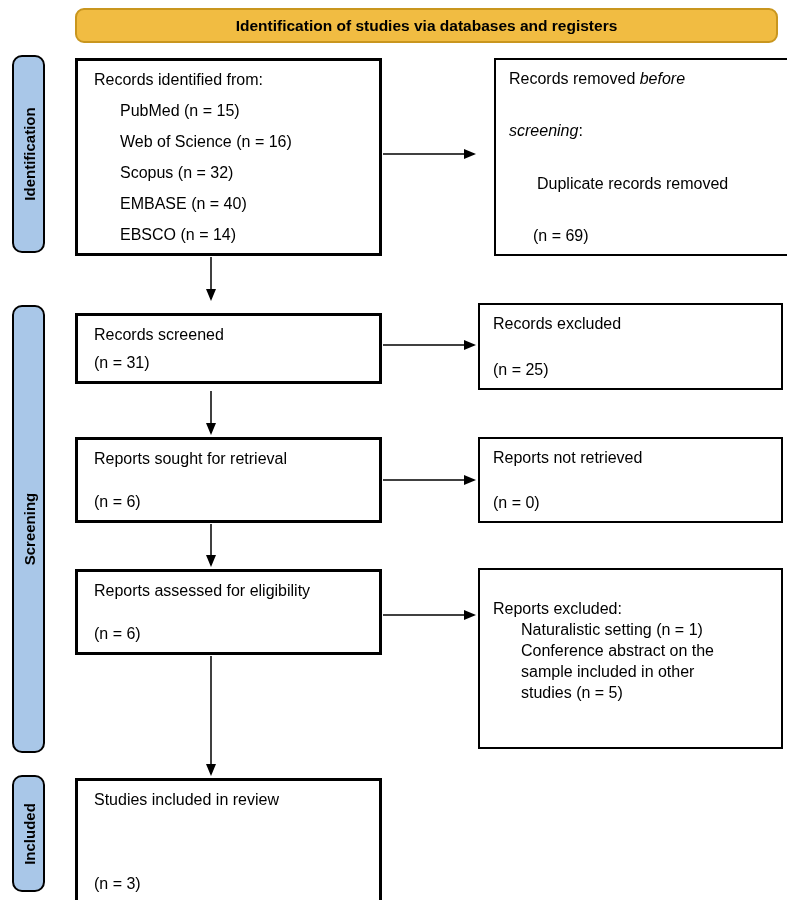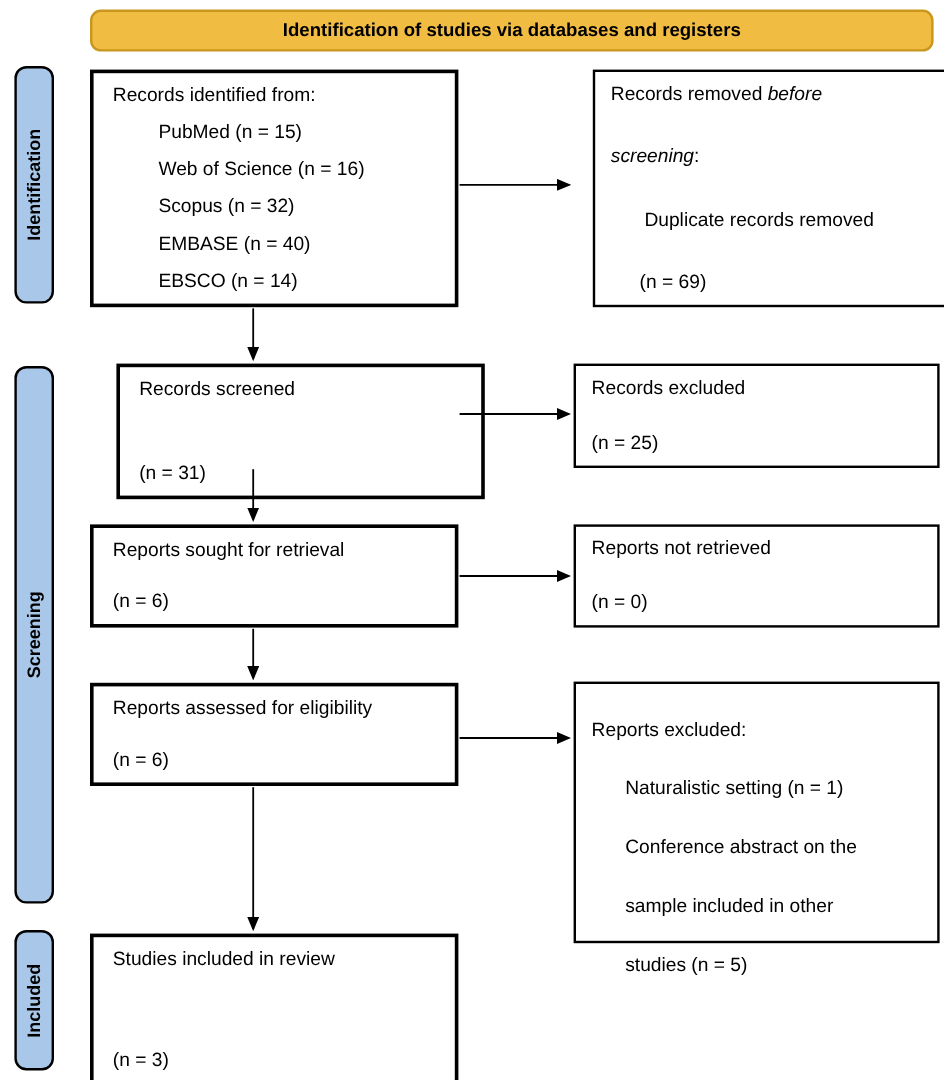--- a/index.html
+++ b/index.html
@@ -28,36 +28,36 @@
   #label-screening      { top:305px; height:448px; }
   #label-included       { top:775px; height:117px; }
 
   .box {
     position:absolute; background:#fff; border:3px solid #000; box-sizing:border-box;
     display:flex; flex-direction:column; justify-content:space-between;
     font-size:16px; line-height:21px; padding:8px 8px 8px 16px;
   }
   .box.right { border-width:2px; padding-left:13px; }
   .line { white-space:nowrap; }
-  .indent  { margin-left:38px; }
+  .indent  { margin-left:26px; }
   .indent-r { margin-left:28px; }
   .indent-paren { margin-left:24px; }
   .it { font-style:italic; }
 
   #box-records-identified { left:75px; top:58px;  width:307px; height:198px; }
-  #box-records-screened   { left:75px; top:303px; width:307px; height:113px;margin-left:22px; }
+  #box-records-screened   { left:75px; top:313px; width:307px; height:71px; }
   #box-reports-sought     { left:75px; top:437px; width:307px; height:86px; }
   #box-reports-assessed   { left:75px; top:569px; width:307px; height:86px; }
   #box-studies-included   { left:75px; top:778px; width:307px; height:127px;gap:20px; }
 
   #box-records-removed      { left:494px; top:58px;  width:305px; height:198px; }
   #box-records-excluded     { left:478px; top:303px; width:305px; height:87px; }
   #box-reports-not-retrieved{ left:478px; top:437px; width:305px; height:86px; }
-  #box-reports-excluded     { left:478px; top:568px; width:305px; height:218px;
-                              justify-content:flex-start; padding-top:28px;gap:28px; }
+  #box-reports-excluded     { left:478px; top:568px; width:305px; height:181px;
+                              justify-content:flex-start; padding-top:28px; }
 
   .arrows { position:absolute; left:0; top:0; width:787px; height:900px; pointer-events:none; }
 </style>
 </head>
 <body>
 
 <div class="canvas">
 
   <div class="banner">Identification of studies via databases and registers</div>
 

